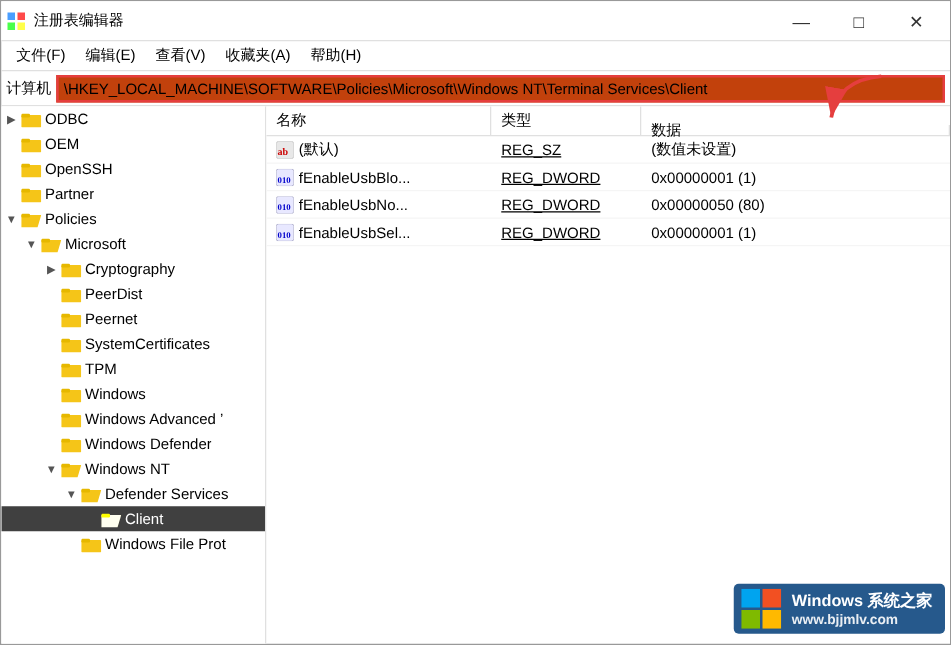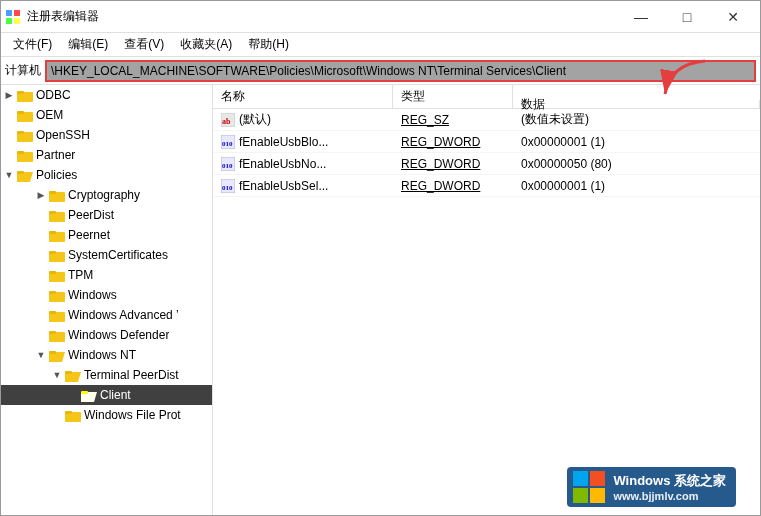--- a/index.html
+++ b/index.html
@@ -88,21 +88,21 @@
     .address-label {
       font-size: 12px;
       color: #000;
     }
     .address-input {
       flex: 1;
       height: 22px;
       border: 2px solid #e53e3e;
       padding: 0 4px;
       font-size: 12px;
-      background: #a3a3a3;
+      background: #c2410c;
       color: #000;
       outline: none;
     }
 
     
     .main-content {
       display: flex;
       flex: 1;
       overflow: hidden;
     }
@@ -210,21 +210,21 @@
       gap: 4px;
     }
     .col-name-cell { width: 180px; }
     .col-type-cell { width: 120px; text-decoration: underline; }
     .col-data-cell { flex: 1; }
 
     
     .watermark {
       position: absolute;
       bottom: 8px;
-      right: 24px;
+      right: 4px;
       display: flex;
       align-items: center;
       gap: 8px;
       background: rgba(0,60,120,0.85);
       padding: 4px 10px 4px 6px;
       border-radius: 4px;
       color: #fff;
       font-size: 13px;
       font-weight: bold;
     }
@@ -316,20 +316,29 @@
         <div class="tree-item">
           <span class="tree-expander expanded"></span>
           <span class="folder-icon"><svg viewBox="0 0 16 14" width="16" height="14">
     <polygon points="0,4 16,4 13,14 0,14" fill="#f5c518"></polygon>
     <rect x="0" y="3" width="7" height="3" rx="1" fill="#e6b800"></rect>
   </svg></span>
           <span class="tree-label">Policies</span>
         </div>
         <div class="tree-item">
           <span class="tree-indent"></span>
+          <span class="tree-expander expanded"></span>
+          <span class="folder-icon"><svg viewBox="0 0 16 14" width="16" height="14">
+    <polygon points="0,4 16,4 13,14 0,14" fill="#f5c518"></polygon>
+    <rect x="0" y="3" width="7" height="3" rx="1" fill="#e6b800"></rect>
+  </svg></span>
+          <span class="tree-label">Microsoft</span>
+        </div>
+        <div class="tree-item">
+          <span class="tree-indent"></span>
           <span class="tree-indent"></span>
           <span class="tree-expander collapsed"></span>
           <span class="folder-icon"><svg viewBox="0 0 16 14" width="16" height="14">
     <rect x="0" y="4" width="16" height="10" rx="1" fill="#f5c518"></rect>
     <rect x="0" y="3" width="7" height="3" rx="1" fill="#e6b800"></rect>
   </svg></span>
           <span class="tree-label">Cryptography</span>
         </div>
         <div class="tree-item">
           <span class="tree-indent"></span>
@@ -413,21 +422,21 @@
         </div>
         <div class="tree-item">
           <span class="tree-indent"></span>
           <span class="tree-indent"></span>
           <span class="tree-indent"></span>
           <span class="tree-expander expanded"></span>
           <span class="folder-icon"><svg viewBox="0 0 16 14" width="16" height="14">
     <polygon points="0,4 16,4 13,14 0,14" fill="#f5c518"></polygon>
     <rect x="0" y="3" width="7" height="3" rx="1" fill="#e6b800"></rect>
   </svg></span>
-          <span class="tree-label">Terminal PeerDist</span>
+          <span class="tree-label">Defender Services</span>
         </div>
         <div class="tree-item selected">
           <span class="tree-indent"></span>
           <span class="tree-indent"></span>
           <span class="tree-indent"></span>
           <span class="tree-indent"></span>
           <span class="tree-expander empty"></span>
           <span class="folder-icon"><svg viewBox="0 0 16 14" width="16" height="14">
     <polygon points="0,4 16,4 13,14 0,14" fill="#f5c518"></polygon>
     <rect x="0" y="3" width="7" height="3" rx="1" fill="#e6b800"></rect>

